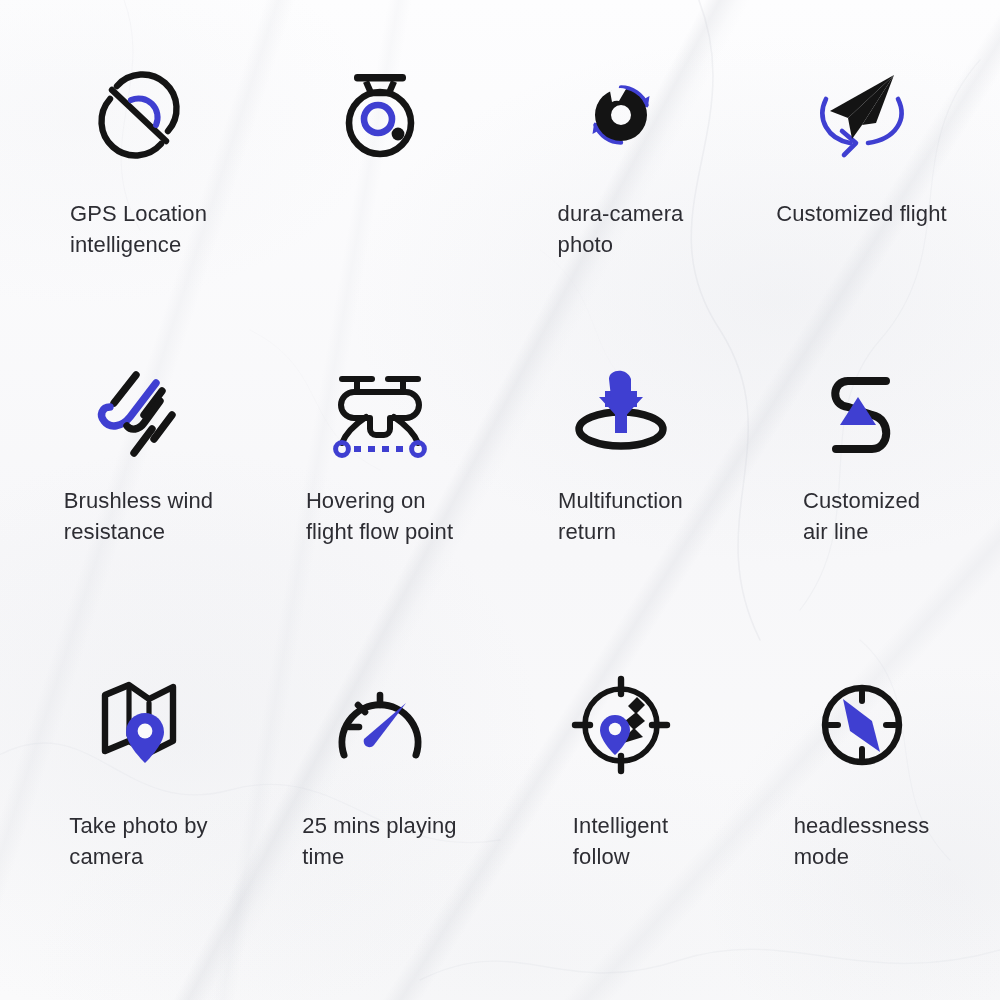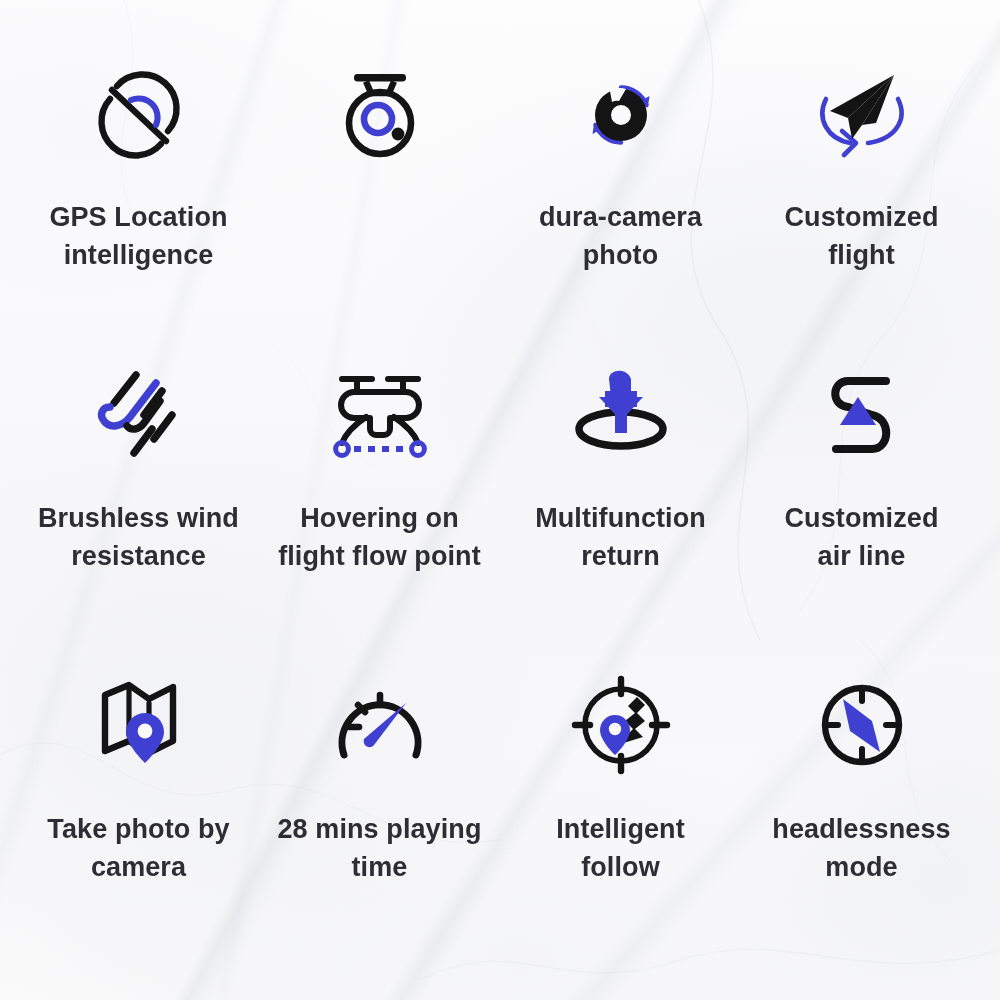--- a/index.html
+++ b/index.html
@@ -64,34 +64,34 @@
     width: 120px;
     height: 110px;
     display: flex;
     align-items: center;
     justify-content: center;
   }
   .icon-box svg { display: block; overflow: visible; }
 
   .feature-label {
     margin-top: 28px;
-    text-align: center;
+    text-align: left;
     font-family: "Liberation Sans", sans-serif;
-    font-size: 27px;
+    font-size: 22px;
     line-height: 1.42;
-    font-weight: 700;
+    font-weight: 400;
     letter-spacing: 0.1px;
     color: #2d2d33;
     max-width: 215px;
     white-space: pre-line;
   }
 
   
   .row-2 .icon-box { height: 104px; }
-  .row-2 .feature-label { margin-top: 30px; }
+  .row-2 .feature-label { margin-top: 16px; }
   .row-3 .feature-label { margin-top: 30px; }
 </style>
 </head>
 <body>
 
 <div id="marble-bg"></div>
 
 <svg id="marble-veins" viewBox="0 0 1000 1000" preserveAspectRatio="none">
   <g fill="none" stroke="#b9bdc7" stroke-linecap="round">
     <path d="M 690 -20 C 760 120, 640 210, 720 330 C 790 440, 700 520, 760 640" stroke-width="1.6" opacity="0.30"></path>
@@ -236,21 +236,21 @@
   <div class="feature-cell row-3">
     <div class="icon-box">
       <svg width="104" height="104" viewBox="0 0 104 104">
         <path d="M 16 82 A 38 38 0 1 1 88 82" fill="none" stroke="#141414" stroke-width="7" stroke-linecap="round"></path>
         <line x1="52" y1="22" x2="52" y2="32" stroke="#141414" stroke-width="6.6" stroke-linecap="round"></line>
         <line x1="30" y1="32" x2="37" y2="39" stroke="#141414" stroke-width="6.6" stroke-linecap="round"></line>
         <line x1="21" y1="54" x2="31" y2="54" stroke="#141414" stroke-width="6.6" stroke-linecap="round"></line>
         <path d="M 78 30 L 46 72 C 42 77, 34 73, 36 66 Z" fill="#3f3fd1"></path>
       </svg>
     </div>
-    <div class="feature-label">28 mins playing
+    <div class="feature-label">25 mins playing
 time</div>
   </div>
 
   <div class="feature-cell row-3">
     <div class="icon-box">
       <svg width="104" height="104" viewBox="0 0 104 104">
         <path d="M 52 16 A 36 36 0 0 1 88 52" fill="none" stroke="#141414" stroke-width="5.6" stroke-linecap="round"></path>
         <path d="M 88 52 A 36 36 0 0 1 52 88" fill="none" stroke="#141414" stroke-width="5.6" stroke-linecap="round"></path>
         <path d="M 52 88 A 36 36 0 0 1 16 52" fill="none" stroke="#141414" stroke-width="5.6" stroke-linecap="round"></path>
         <path d="M 16 52 A 36 36 0 0 1 52 16" fill="none" stroke="#141414" stroke-width="5.6" stroke-linecap="round"></path>

